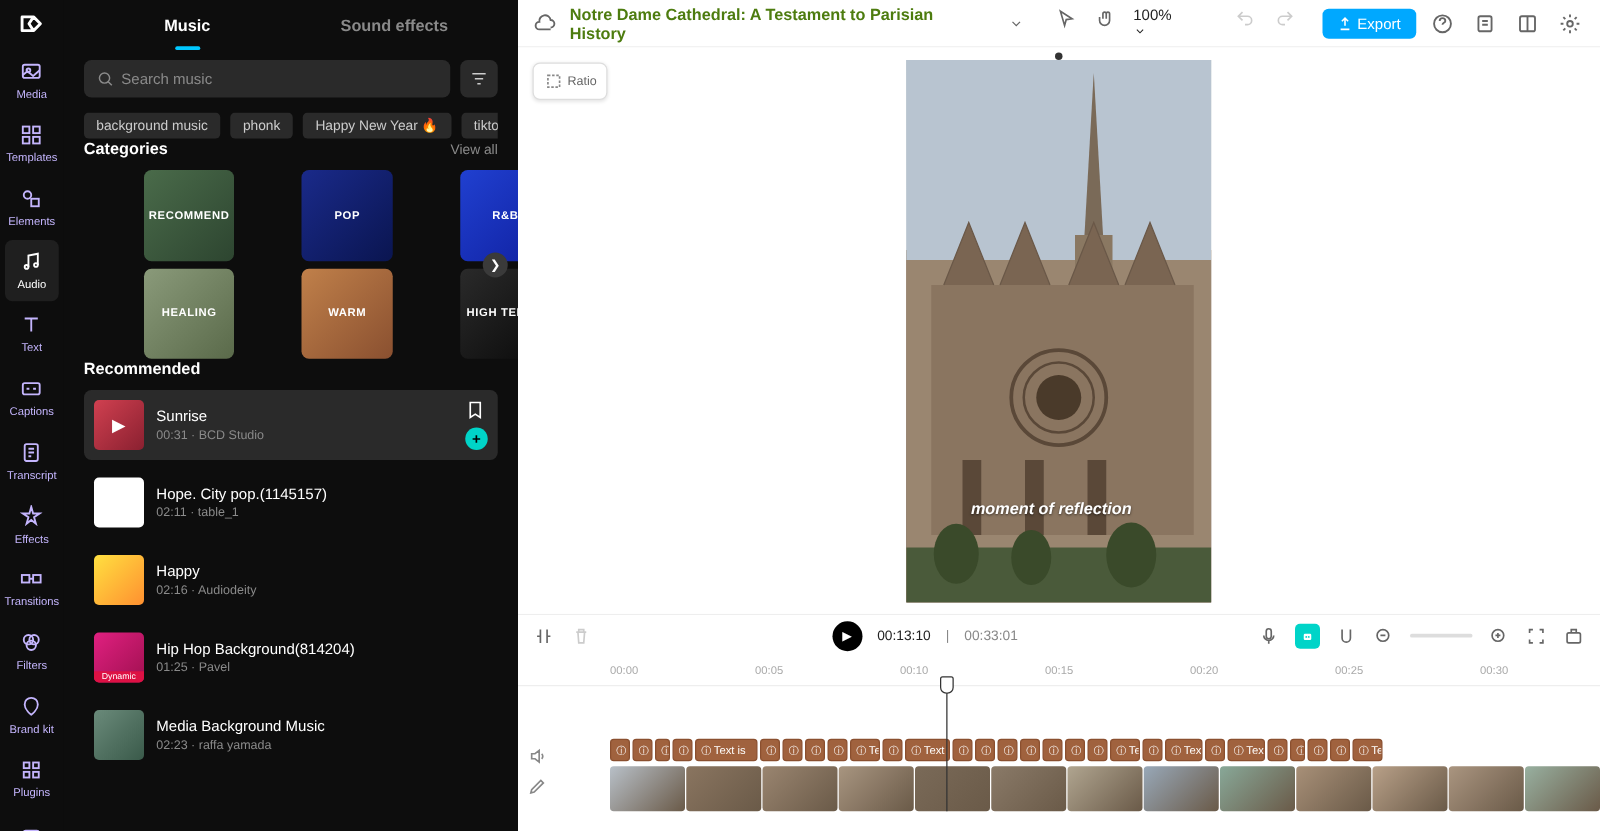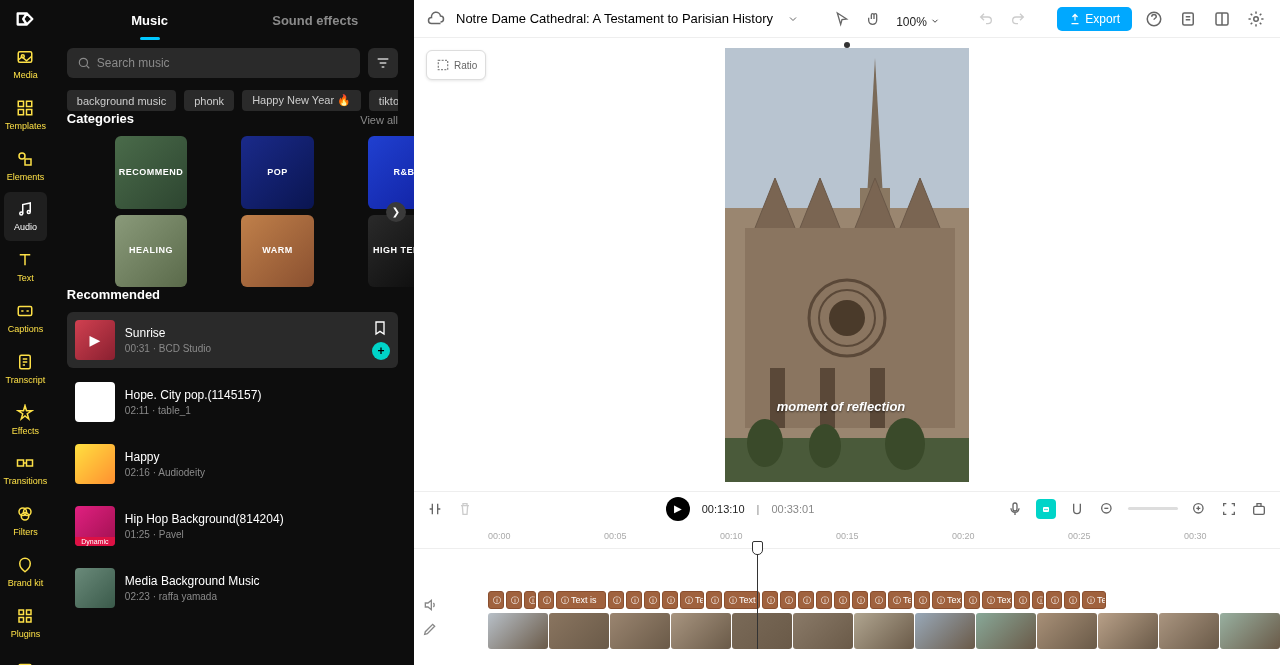--- a/index.html
+++ b/index.html
@@ -1,21 +1,21 @@
 <!DOCTYPE html>
 <html><head>
 <meta charset="utf-8">
 <style>
 * { margin: 0; padding: 0; box-sizing: border-box; font-family: -apple-system, BlinkMacSystemFont, 'Segoe UI', sans-serif; }
 body { background: #0d0d0d; color: #fff; width: 1280px; height: 665px; overflow: hidden; display: flex; }
 
 
 .icon-sidebar { width: 51px; background: #0d0d0d; display: flex; flex-direction: column; padding-top: 8px; gap: 2px; }
 .logo { width: 32px; height: 32px; margin: 0 auto 8px; display: flex; align-items: center; justify-content: center; }
-.sidebar-item { display: flex; flex-direction: column; align-items: center; padding: 8px 0; cursor: pointer; color: #fde047; }
+.sidebar-item { display: flex; flex-direction: column; align-items: center; padding: 8px 0; cursor: pointer; color: #c4b5fd; }
 .sidebar-item.active { background: #1f1f1f; color: #fff; border-radius: 6px; margin: 0 4px; }
 .sidebar-item .icon { width: 18px; height: 18px; margin-bottom: 4px; }
 .sidebar-item .label { font-size: 9px; line-height: 1.2; text-align: center; }
 .sidebar-spacer { flex: 1; }
 
 
 .music-panel { width: 364px; background: #0d0d0d; padding: 0 16px; overflow-y: auto; }
 .music-tabs { display: flex; height: 40px; align-items: center; }
 .music-tab { flex: 1; text-align: center; font-size: 13px; font-weight: 600; color: #8a8a8a; cursor: pointer; position: relative; padding: 10px 0; }
 .music-tab.active { color: #fff; }
@@ -45,23 +45,23 @@
 .track-actions { display: flex; flex-direction: column; gap: 6px; }
 .track-bookmark { width: 16px; height: 16px; cursor: pointer; }
 .track-add { width: 18px; height: 18px; background: #00d4c8; border-radius: 50%; display: flex; align-items: center; justify-content: center; font-size: 12px; color: #000; cursor: pointer; font-weight: bold; }
 .play-icon { position: absolute; color: #fff; font-size: 14px; }
 .dynamic-badge { position: absolute; bottom: 0; left: 0; right: 0; background: #d14; font-size: 7px; text-align: center; padding: 1px; border-radius: 0 0 4px 4px; }
 
 
 .editor-area { flex: 1; background: #fff; display: flex; flex-direction: column; }
 .top-bar { height: 38px; display: flex; align-items: center; padding: 0 12px; gap: 10px; border-bottom: 1px solid #eee; }
 .top-icon-btn { width: 20px; height: 20px; display: flex; align-items: center; justify-content: center; cursor: pointer; color: #666; }
-.project-title { font-size: 13px; font-weight: 400; color: #000000; cursor: pointer; }
+.project-title { font-size: 13px; font-weight: 700; color: #4d7c0f; cursor: pointer; }
 .top-spacer { flex: 1; }
-.top-tools { display: flex; align-items: flex-end; gap: 12px; }
+.top-tools { display: flex; align-items: flex-start; gap: 12px; }
 .zoom-label { font-size: 12px; color: #222; cursor: pointer; }
 .export-btn { background: #00a8ff; color: #fff; border: none; border-radius: 5px; padding: 5px 12px; font-size: 12px; font-weight: 500; cursor: pointer; display: flex; align-items: center; gap: 4px; }
 .top-icon-outline { width: 24px; height: 24px; border-radius: 5px; display: flex; align-items: center; justify-content: center; cursor: pointer; color: #666; }
 
 .canvas-area { flex: 1; background: #fff; display: flex; align-items: center; justify-content: center; position: relative; }
 .ratio-tool { position: absolute; left: 12px; top: 12px; background: #fff; border: 1px solid #ddd; border-radius: 6px; padding: 6px 8px; display: flex; flex-direction: row; align-items: center; gap: 3px; cursor: pointer; box-shadow: 0 1px 3px rgba(0,0,0,.1); }
 .ratio-tool .label { font-size: 10px; color: #666; }
 .preview { width: 244px; height: 434px; position: relative; background: linear-gradient(to bottom, #b0bcc8 0%, #c8d0d8 35%, #8a7560 35%, #6b5848 100%); }
 .caption { position: absolute; bottom: 68px; left: 0; right: 12px; text-align: center; color: #fff; font-size: 13px; font-style: italic; font-weight: 600; text-shadow: 0 1px 2px rgba(0,0,0,.6); }
 .playhead-dot { position: absolute; top: -6px; left: 50%; transform: translateX(-50%); width: 6px; height: 6px; background: #333; border-radius: 50%; }

